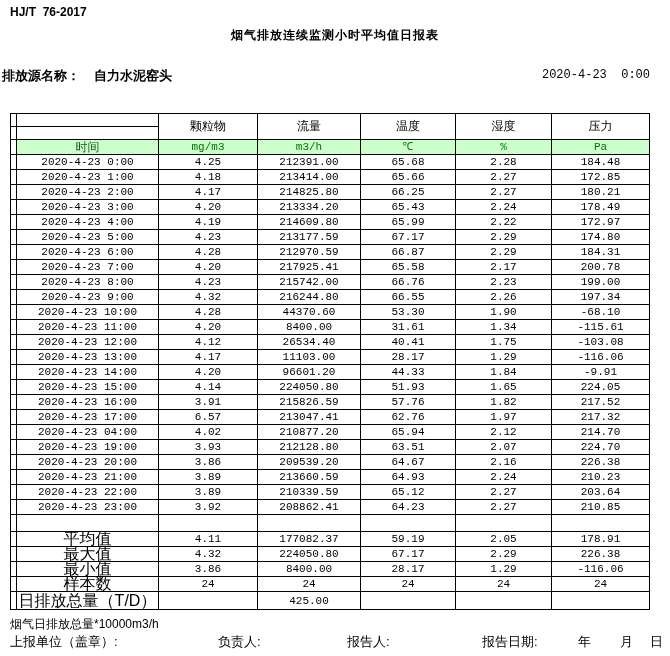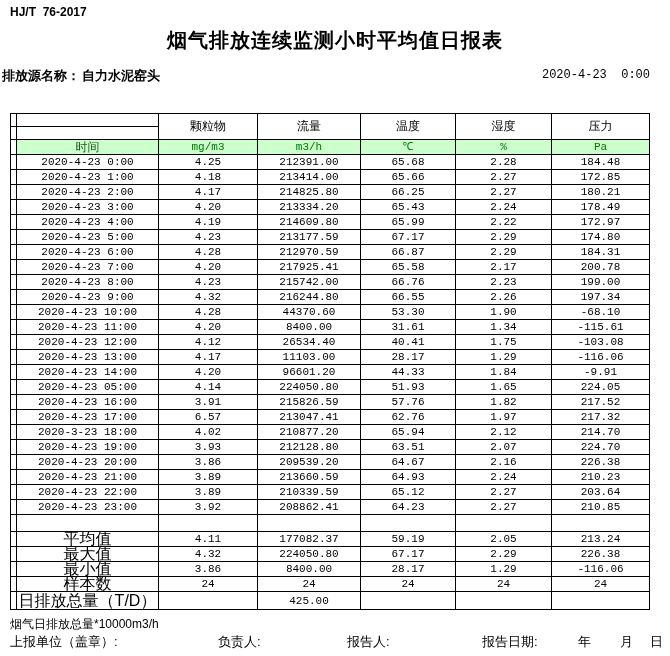--- a/index.html
+++ b/index.html
@@ -8,23 +8,23 @@
     background:#ffffff;
     color:#000;
     font-family:"Liberation Sans", sans-serif;
     position:relative;
     overflow:hidden;
   }
   .abs { position:absolute; }
 
   
   .doc-code   { left:10px; top:5px;  font-size:12px; font-weight:bold; white-space:pre; }
-  .title      { left:0; top:27px; width:670px; text-align:center; font-size:20px; font-weight:bold; letter-spacing:1px; }
+  .title      { left:0; top:27px; width:670px; text-align:center; font-size:12px; font-weight:bold; letter-spacing:1px; }
   .source-label { left:2px; top:67px; font-size:13px; font-weight:bold; }
-  .source-value { left:82px; top:67px; font-size:13px; font-weight:bold; }
+  .source-value { left:94px; top:67px; font-size:13px; font-weight:bold; }
   .datetime   { right:20px; top:68px; font-size:12px; font-family:"Liberation Mono", monospace; white-space:pre; }
 
   
   table.report {
     position:absolute; left:10px; top:113px;
     width:639px; border-collapse:collapse; table-layout:fixed;
   }
   table.report td {
     border:1px solid #000;
     padding:0; text-align:center; vertical-align:middle;
@@ -228,21 +228,21 @@
         <td class="gutter"></td>
         <td class="c-time">2020-4-23 14:00</td>
         <td class="c-num">4.20</td>
         <td class="c-num">96601.20</td>
         <td class="c-num">44.33</td>
         <td class="c-num">1.84</td>
         <td class="c-num">-9.91</td>
       </tr>
       <tr>
         <td class="gutter"></td>
-        <td class="c-time">2020-4-23 05:00</td>
+        <td class="c-time">2020-4-23 15:00</td>
         <td class="c-num">4.14</td>
         <td class="c-num">224050.80</td>
         <td class="c-num">51.93</td>
         <td class="c-num">1.65</td>
         <td class="c-num">224.05</td>
       </tr>
       <tr>
         <td class="gutter"></td>
         <td class="c-time">2020-4-23 16:00</td>
         <td class="c-num">3.91</td>
@@ -255,21 +255,21 @@
         <td class="gutter"></td>
         <td class="c-time">2020-4-23 17:00</td>
         <td class="c-num">6.57</td>
         <td class="c-num">213047.41</td>
         <td class="c-num">62.76</td>
         <td class="c-num">1.97</td>
         <td class="c-num">217.32</td>
       </tr>
       <tr>
         <td class="gutter"></td>
-        <td class="c-time">2020-3-23 18:00</td>
+        <td class="c-time">2020-4-23 04:00</td>
         <td class="c-num">4.02</td>
         <td class="c-num">210877.20</td>
         <td class="c-num">65.94</td>
         <td class="c-num">2.12</td>
         <td class="c-num">214.70</td>
       </tr>
       <tr>
         <td class="gutter"></td>
         <td class="c-time">2020-4-23 19:00</td>
         <td class="c-num">3.93</td>
@@ -327,21 +327,21 @@
     </tr>
   </tbody>
   <tbody class="summary">
       <tr>
         <td class="gutter"></td>
         <td class="c-label">平均值</td>
         <td class="c-num">4.11</td>
         <td class="c-num">177082.37</td>
         <td class="c-num">59.19</td>
         <td class="c-num">2.05</td>
-        <td class="c-num">213.24</td>
+        <td class="c-num">178.91</td>
       </tr>
       <tr>
         <td class="gutter"></td>
         <td class="c-label">最大值</td>
         <td class="c-num">4.32</td>
         <td class="c-num">224050.80</td>
         <td class="c-num">67.17</td>
         <td class="c-num">2.29</td>
         <td class="c-num">226.38</td>
       </tr>

